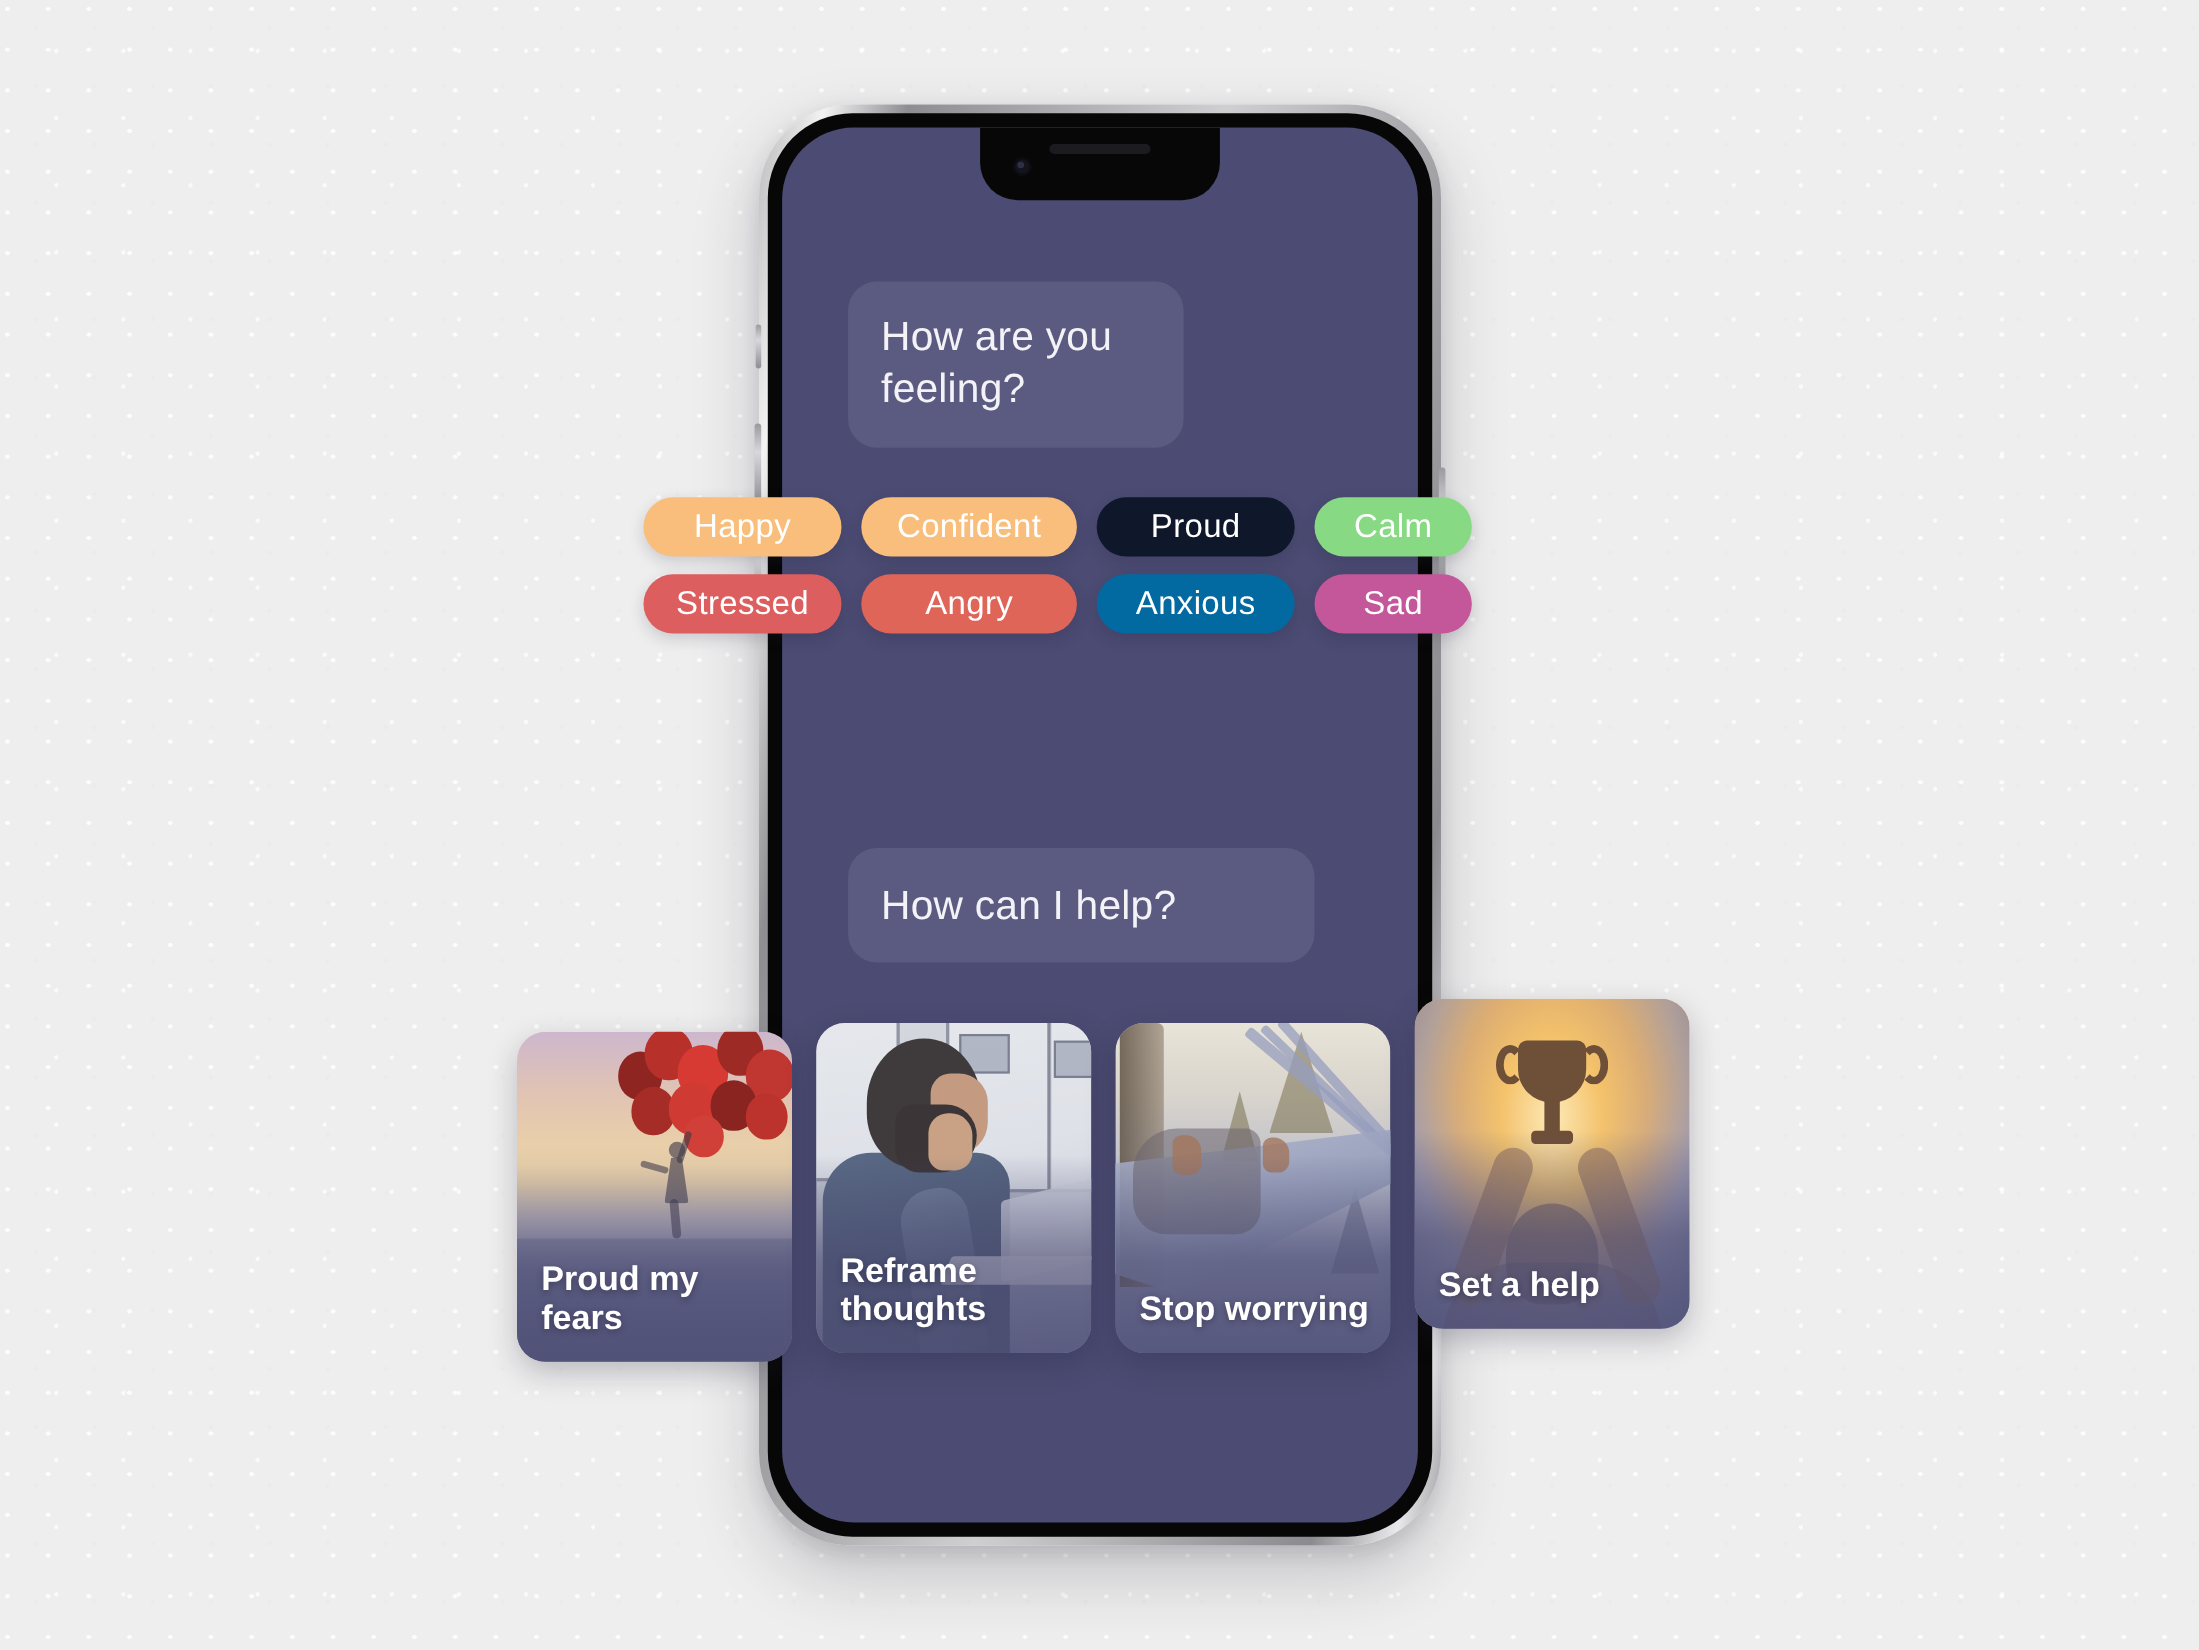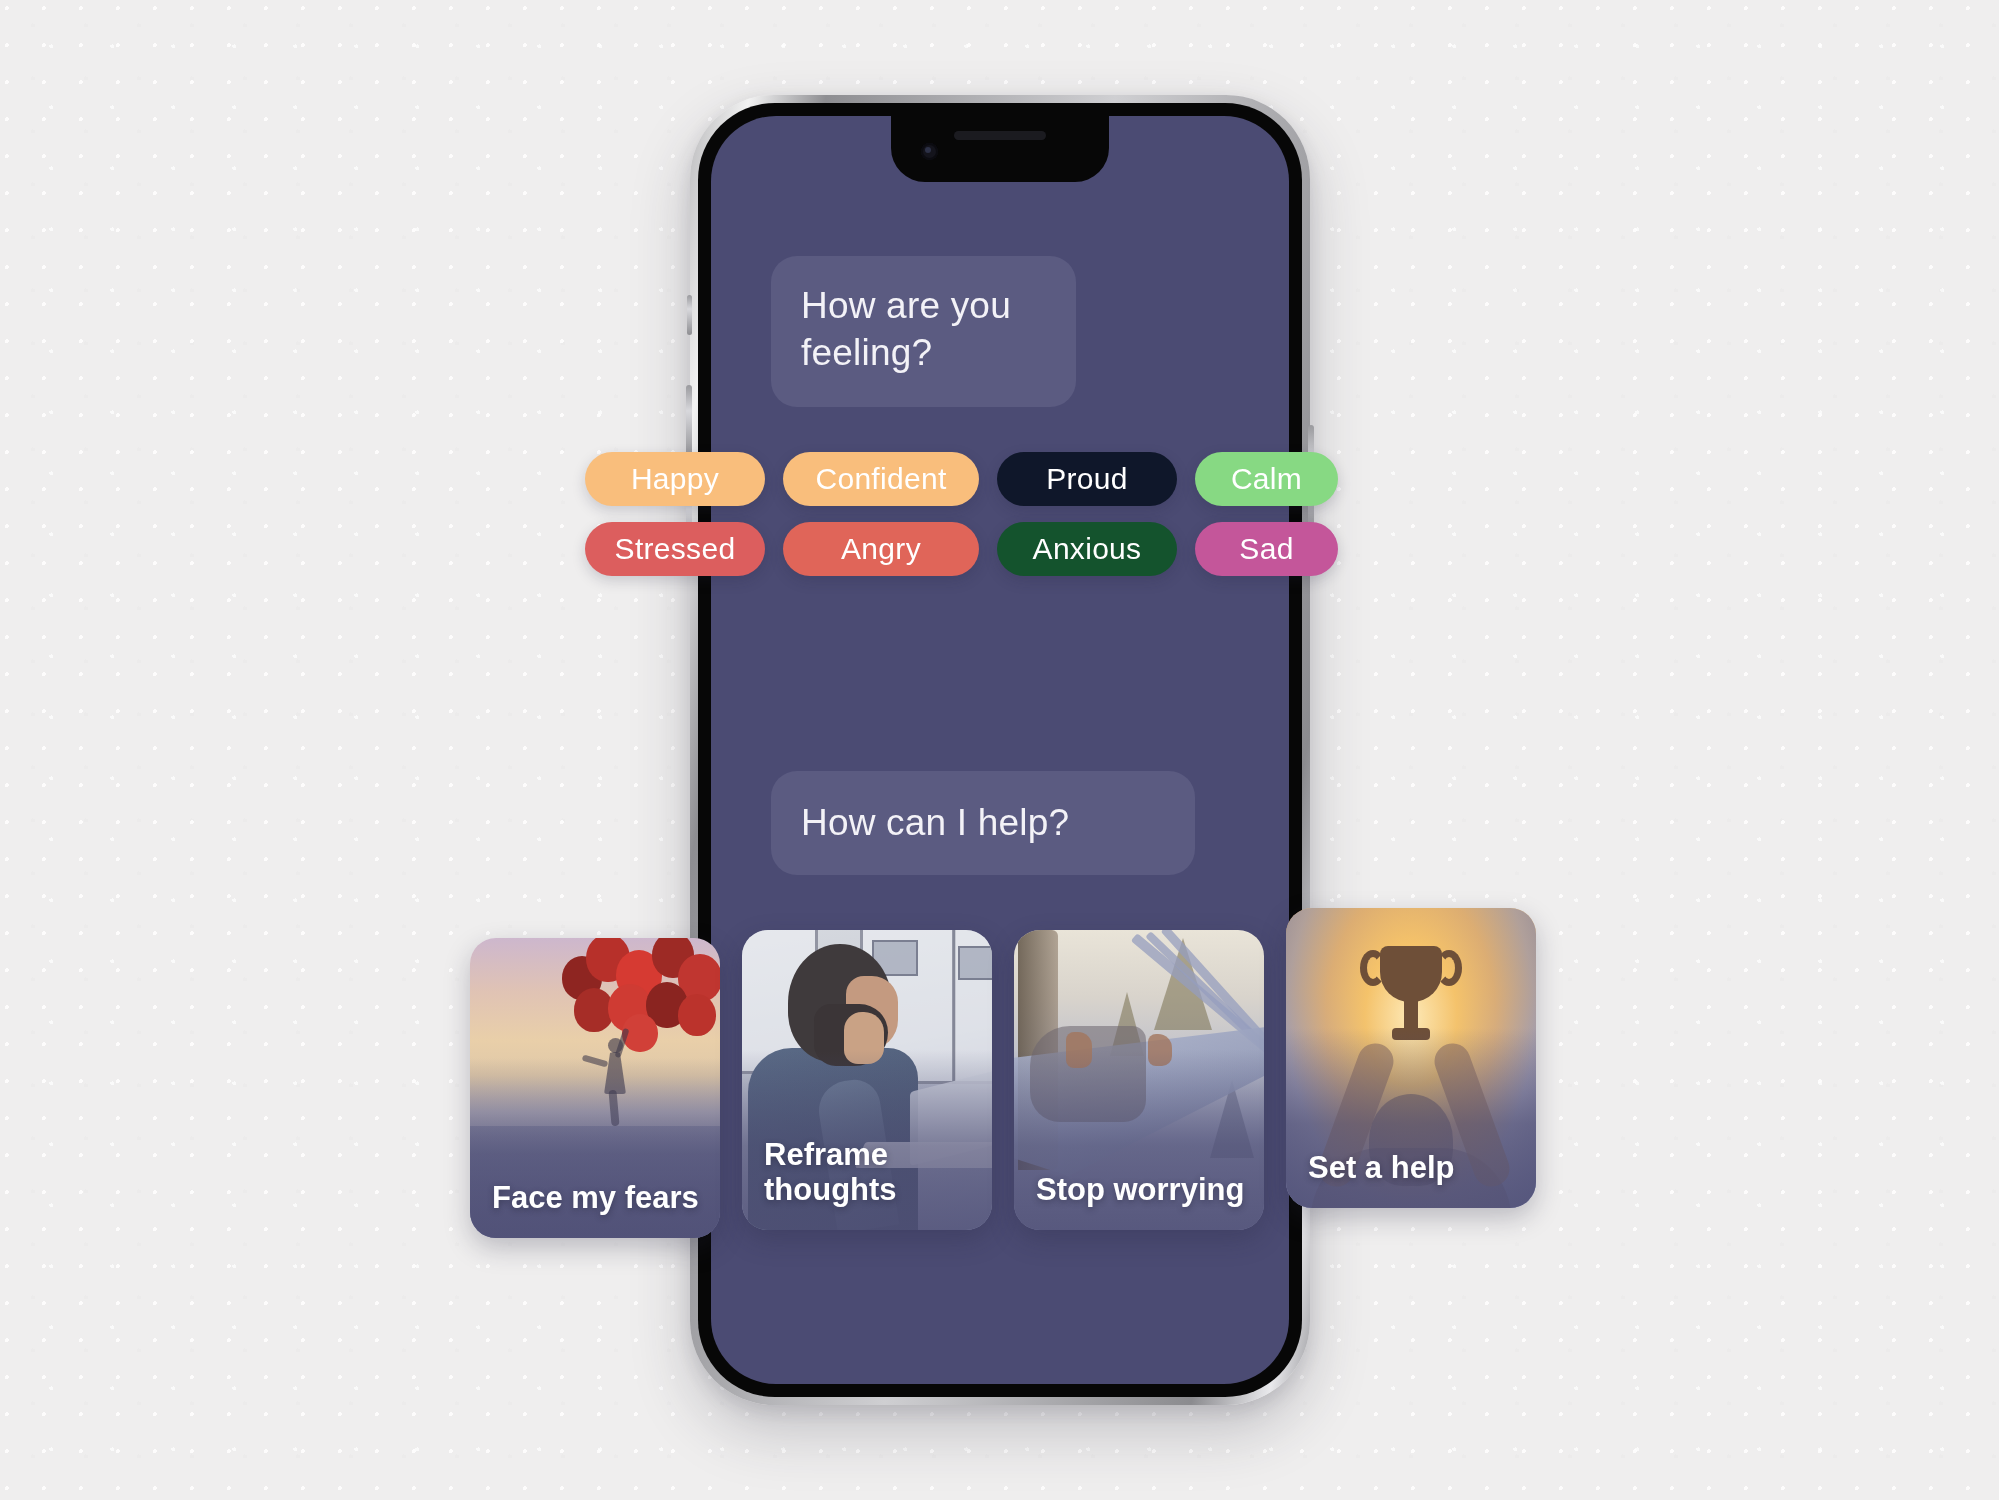--- a/index.html
+++ b/index.html
@@ -522,21 +522,21 @@
       </div>
     </div>
 
     <div class="pill-row">
       <div class="pill pill-stressed" style="background:#dc5e5e">
         <span>Stressed</span>
       </div>
       <div class="pill pill-angry" style="background:#e06559">
         <span>Angry</span>
       </div>
-      <div class="pill pill-anxious" style="background:#14532d">
+      <div class="pill pill-anxious" style="background:#0369a1">
         <span>Anxious</span>
       </div>
       <div class="pill pill-sad" style="background:#c4569a">
         <span>Sad</span>
       </div>
     </div>
 
   </div>
 
   <div class="cards">
@@ -558,21 +558,21 @@
         </div>
         <div class="silhouette-girl">
           <div class="girl-arm-up"></div>
           <div class="girl-head"></div>
           <div class="girl-body"></div>
           <div class="girl-arm-out"></div>
           <div class="girl-leg"></div>
         </div>
         <div class="card-wash"></div>
       </div>
-      <div class="card-label">Face my fears</div>
+      <div class="card-label">Proud my fears</div>
     </div>
 
     <div class="card card-3">
       <div class="card-art art-thinking">
         <div class="window-pane" style="left:-6px; top:-6px; width:82px; height:150px;"></div>
         <div class="window-pane" style="left:118px; top:-6px; width:96px; height:160px;"></div>
         <div class="window-pane" style="left:210px; top:-6px; width:60px; height:160px;"></div>
         <div class="window-pane" style="left:130px; top:10px; width:46px; height:36px; background:rgba(128,136,158,0.5); border-width:2px;"></div>
         <div class="window-pane" style="left:216px; top:16px; width:44px; height:34px; background:rgba(128,136,158,0.5); border-width:2px;"></div>
         <div class="man-body"></div>

